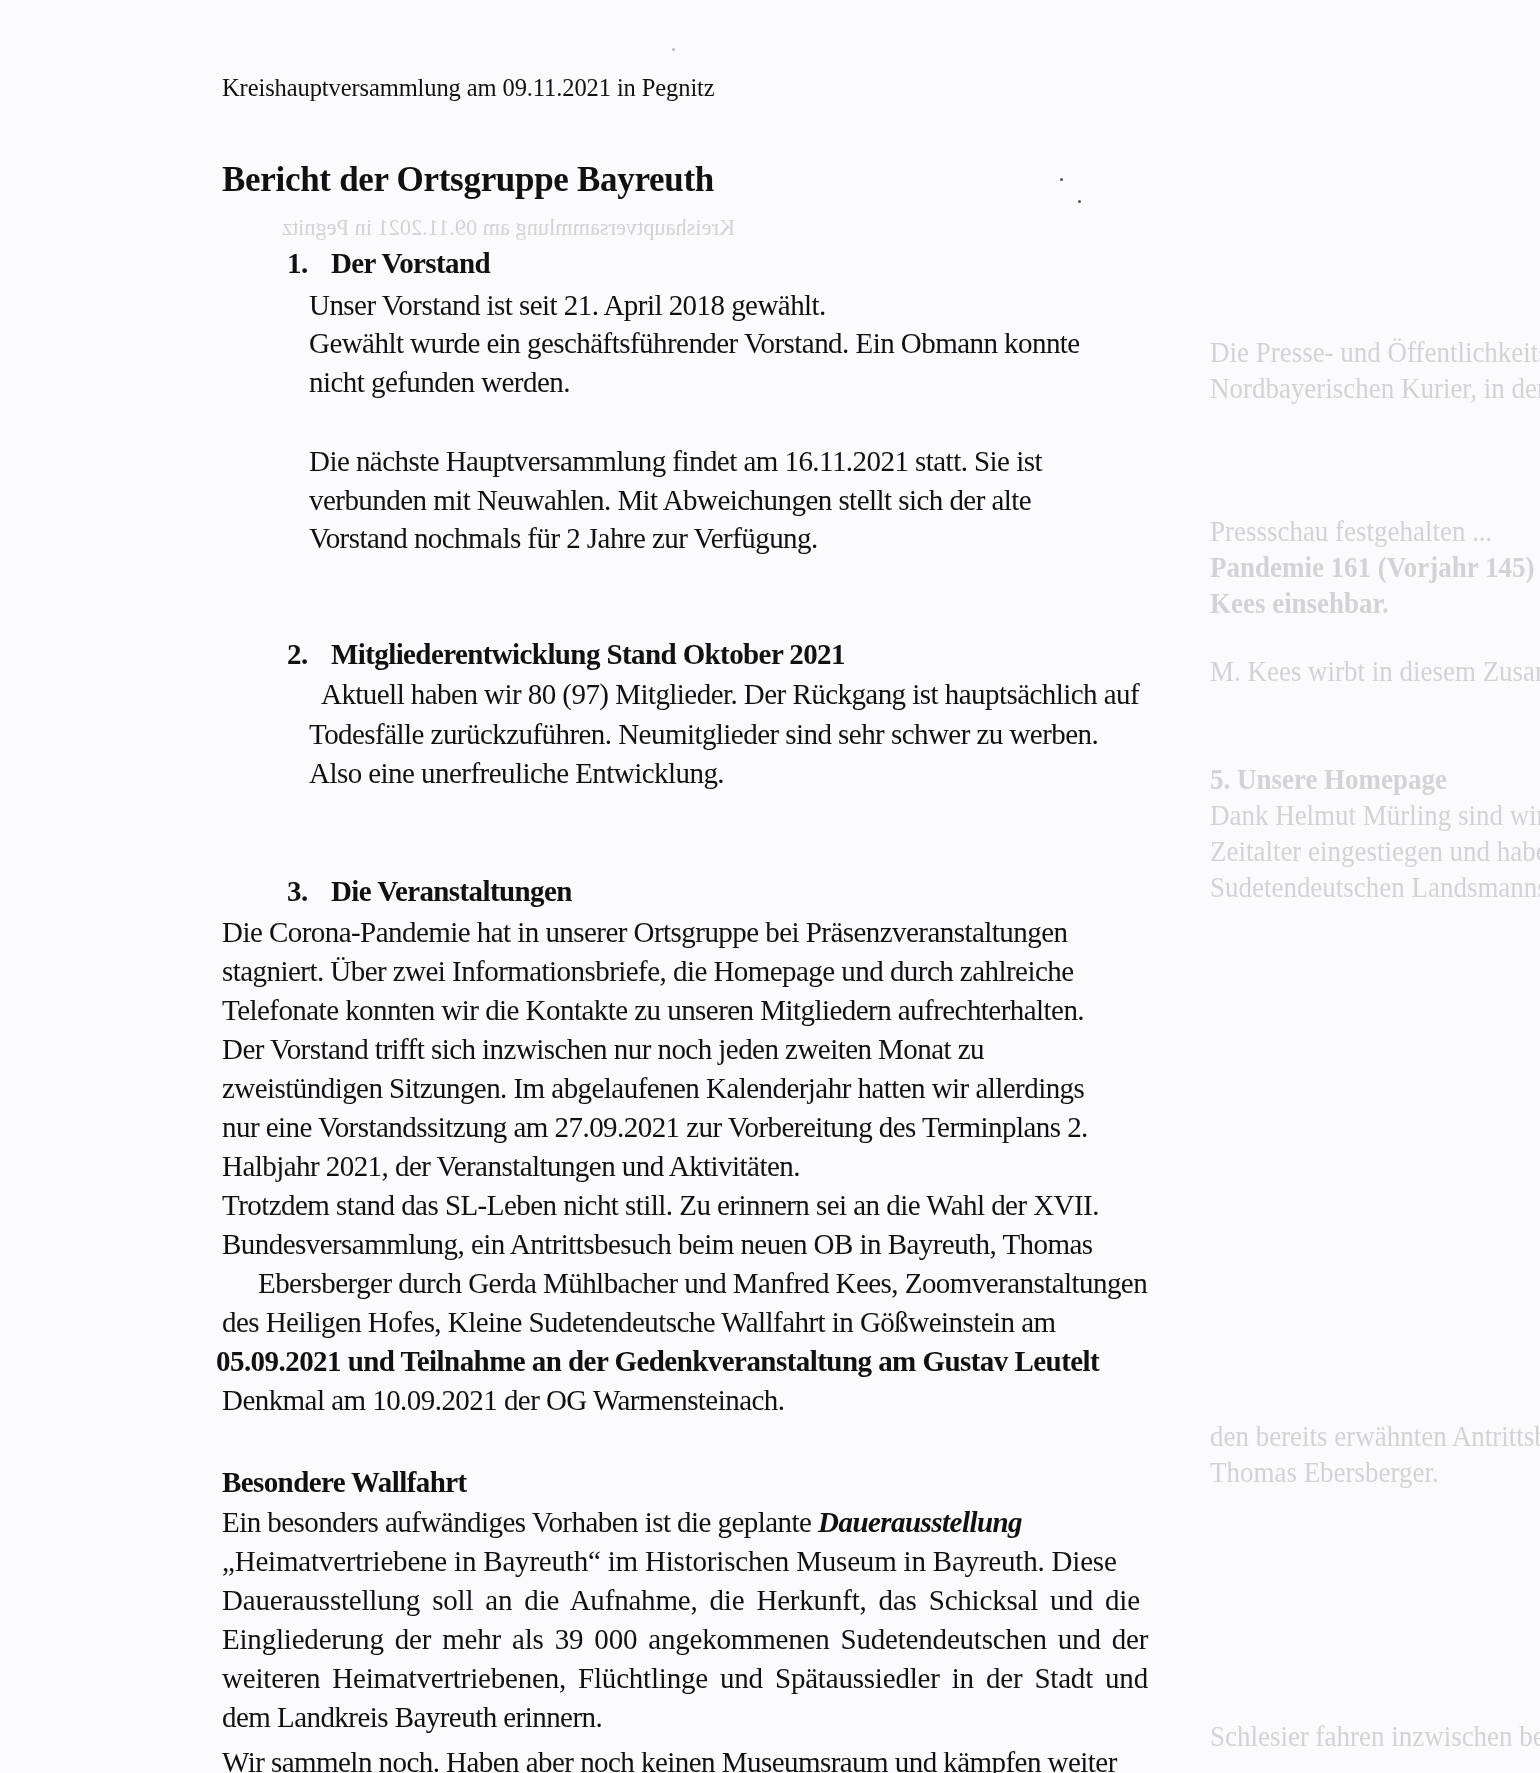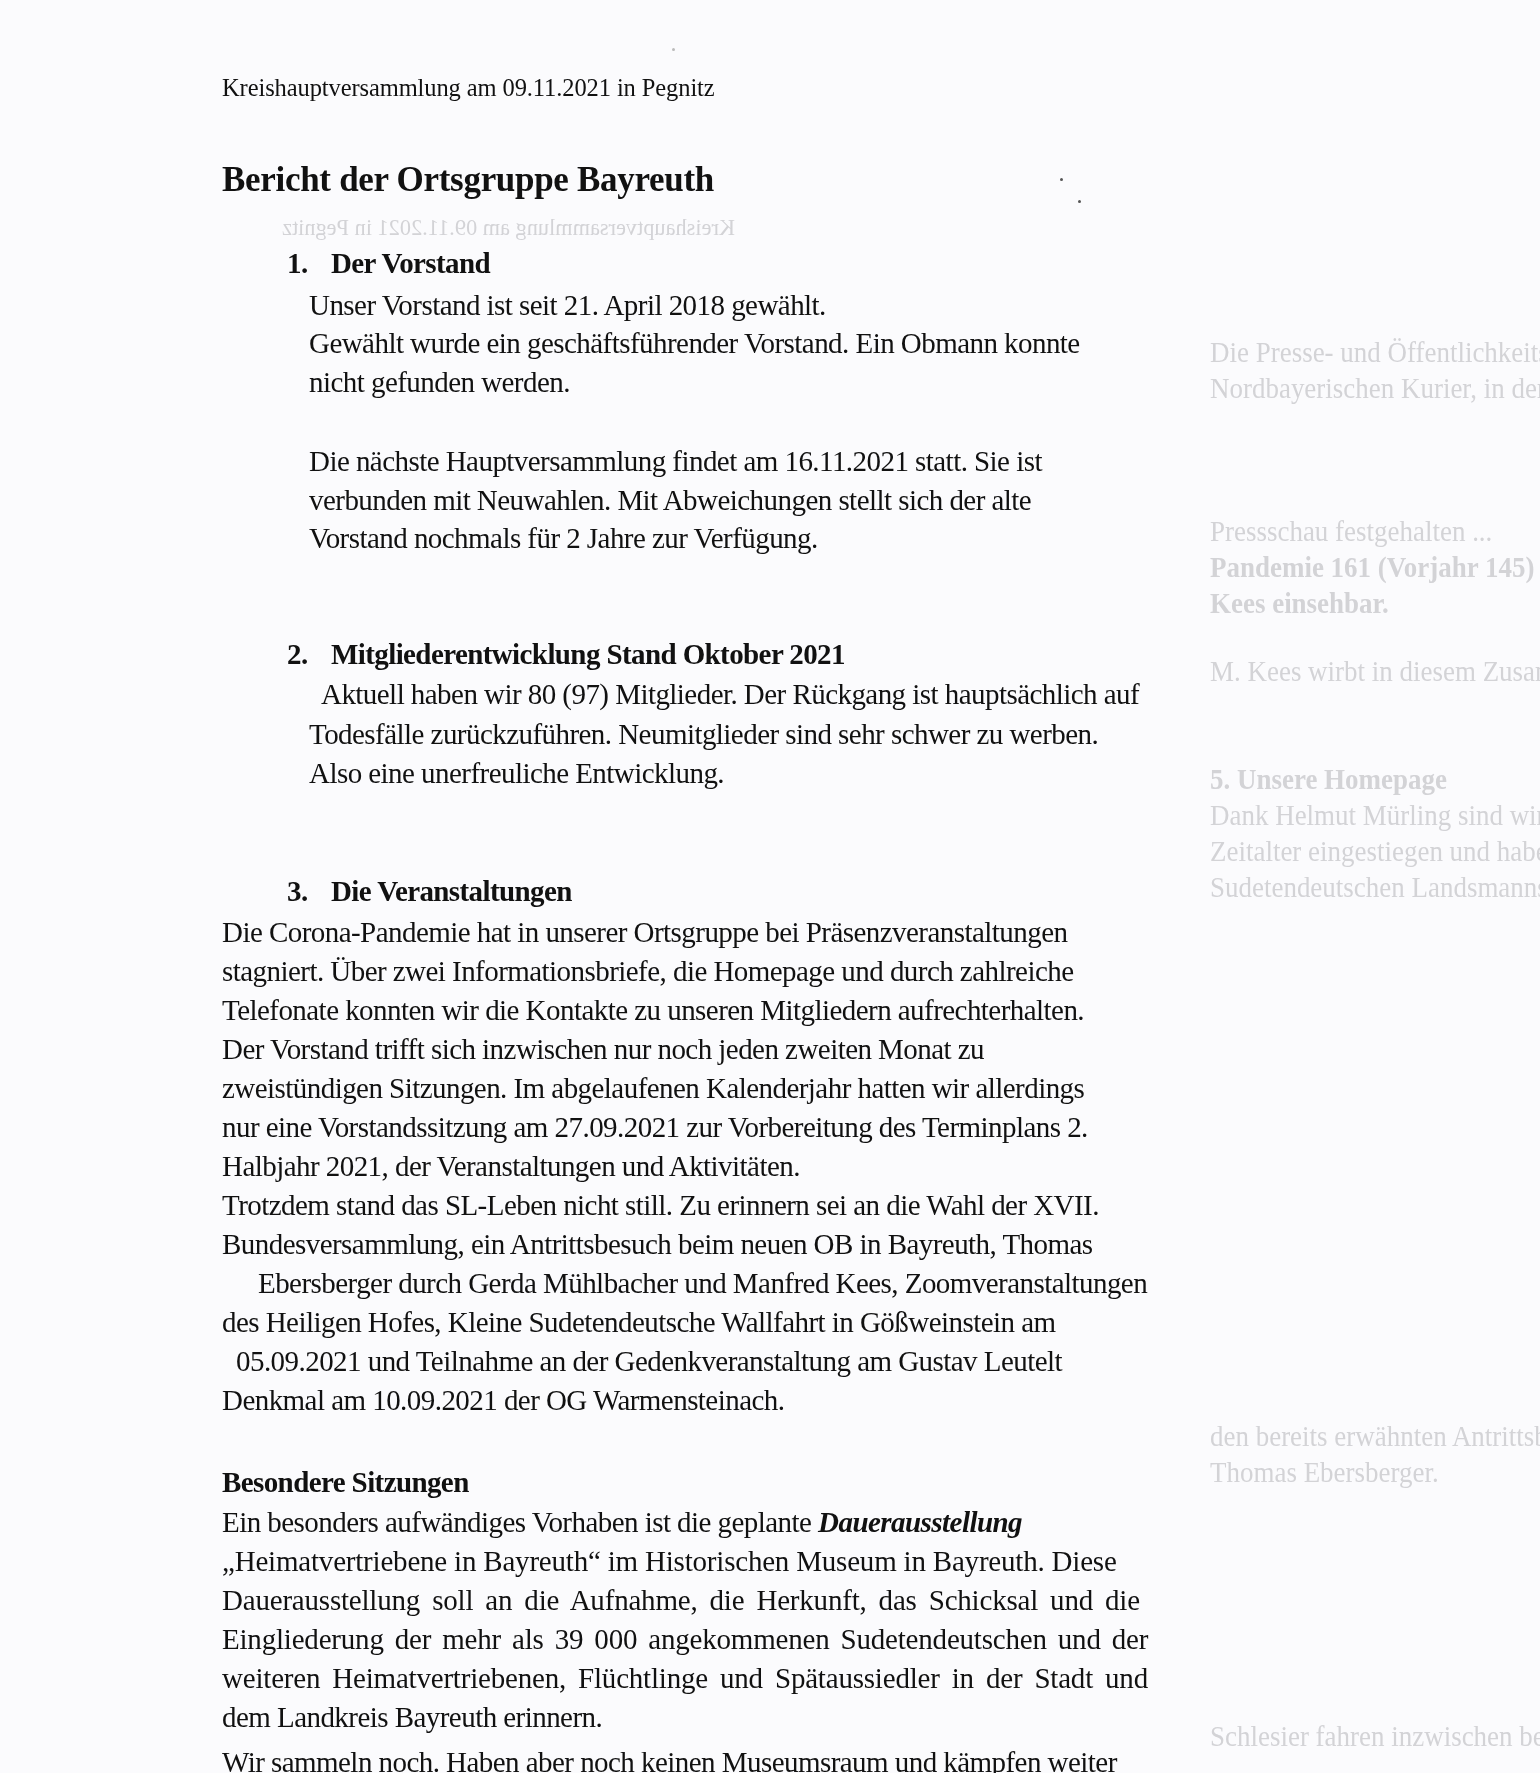--- a/index.html
+++ b/index.html
@@ -80,24 +80,24 @@
   <div class="line" style="left:222px; top:957px;">stagniert. Über zwei Informationsbriefe, die Homepage und durch zahlreiche</div>
   <div class="line" style="left:222px; top:996px;">Telefonate konnten wir die Kontakte zu unseren Mitgliedern aufrechterhalten.</div>
   <div class="line" style="left:222px; top:1035px;">Der Vorstand trifft sich inzwischen nur noch jeden zweiten Monat zu</div>
   <div class="line" style="left:222px; top:1074px;">zweistündigen Sitzungen. Im abgelaufenen Kalenderjahr hatten wir allerdings</div>
   <div class="line" style="left:222px; top:1113px;">nur eine Vorstandssitzung am 27.09.2021 zur Vorbereitung des Terminplans 2.</div>
   <div class="line" style="left:222px; top:1152px;">Halbjahr 2021, der Veranstaltungen und Aktivitäten.</div>
   <div class="line" style="left:222px; top:1191px;">Trotzdem stand das SL-Leben nicht still. Zu erinnern sei an die Wahl der XVII.</div>
   <div class="line" style="left:222px; top:1230px;">Bundesversammlung, ein Antrittsbesuch beim neuen OB in Bayreuth, Thomas</div>
   <div class="line" style="left:222px; top:1269px;margin-left:36px;">Ebersberger durch Gerda Mühlbacher und Manfred Kees, Zoomveranstaltungen</div>
   <div class="line" style="left:222px; top:1308px;">des Heiligen Hofes, Kleine Sudetendeutsche Wallfahrt in Gößweinstein am</div>
-  <div class="line" style="left:236px; top:1347px;">05.09.2021 und Teilnahme an der Gedenkveranstaltung am Gustav Leutelt</div>
+  <div class="line" style="left:216px; top:1347px;font-weight:bold;">05.09.2021 und Teilnahme an der Gedenkveranstaltung am Gustav Leutelt</div>
   <div class="line" style="left:222px; top:1386px;">Denkmal am 10.09.2021 der OG Warmensteinach.</div>
 
-  <div class="sec-h" style="left:222px; top:1466px;">Besondere Sitzungen</div>
+  <div class="sec-h" style="left:222px; top:1466px;">Besondere Wallfahrt</div>
   <div class="line" style="left:222px; top:1508px;"><span>Ein besonders aufwändiges Vorhaben ist die geplante </span><span class="it">Dauerausstellung</span></div>
   <div class="line" style="left:222px; top:1586px; word-spacing:5px; letter-spacing:-0.2px;">Dauerausstellung soll an die Aufnahme, die Herkunft, das Schicksal und die</div>
   <div class="line" style="left:222px; top:1547px; letter-spacing:-0.2px;">„Heimatvertriebene in Bayreuth“ im Historischen Museum in Bayreuth. Diese</div>
   <div class="line" style="left:222px; top:1625px; word-spacing:4px; letter-spacing:-0.2px;">Eingliederung der mehr als 39 000 angekommenen Sudetendeutschen und der</div>
   <div class="line" style="left:222px; top:1664px; word-spacing:5px; letter-spacing:-0.2px;">weiteren Heimatvertriebenen, Flüchtlinge und Spätaussiedler in der Stadt und</div>
   <div class="line" style="left:222px; top:1703px;">dem Landkreis Bayreuth erinnern.</div>
   <div class="line" style="left:222px; top:1748px;">Wir sammeln noch. Haben aber noch keinen Museumsraum und kämpfen weiter</div>
 
 </div>
 

